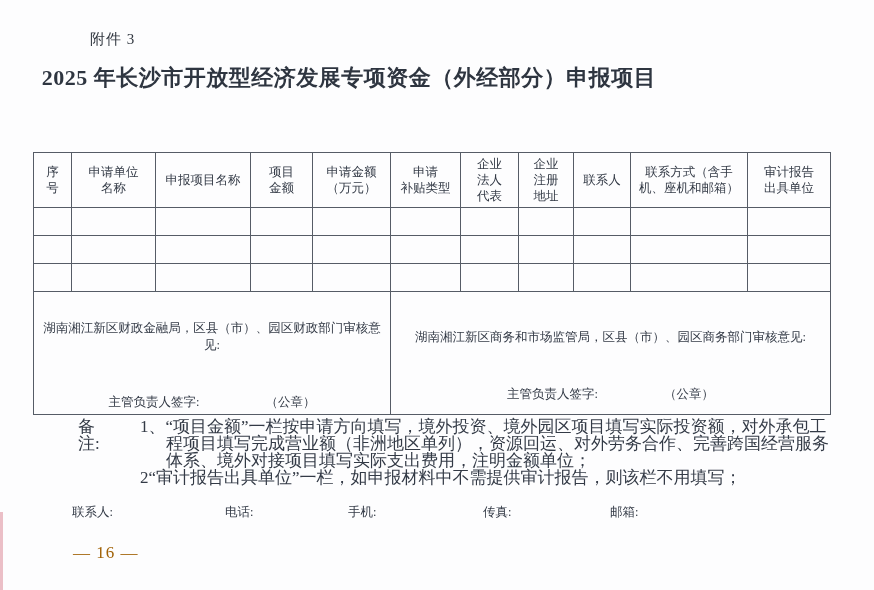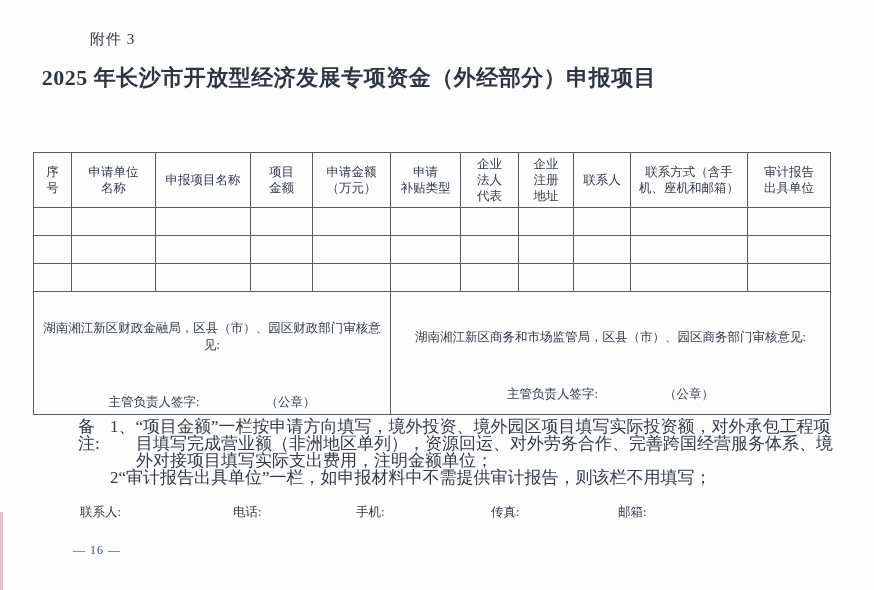--- a/index.html
+++ b/index.html
@@ -46,35 +46,35 @@
     padding: 0 8px 0 9px;
   }
   .op-title { margin-top: 25px; line-height: 17px; }
   .op-sign { margin-top: 40px; line-height: 17px; }
   .op-seal { margin-left: 66px; }
   .notes {
     position: absolute; left: 78px; top: 418px; width: 758px;
     display: flex; font-size: 17px; line-height: 17px; color: #333a46;
   }
   .notes-label { flex: 0 0 32px; }
-  .notes-items { flex: 1; }
+  .notes-items { flex: 1; margin-left: 30px; }
   .note-item { padding-left: 26px; text-indent: -26px; }
   .contacts-row {
-    position: absolute; left: 8px; top: 504px; width: 734px; height: 18px;
+    position: absolute; left: 0; top: 504px; width: 734px; height: 18px;
     font-size: 12.5px; color: #333a46;
   }
   .contacts-row span { position: absolute; top: 0; }
   .contact-person { left: 72px; }
   .contact-phone  { left: 225px; }
   .contact-mobile { left: 348px; }
   .contact-fax    { left: 483px; }
   .contact-email  { left: 610px; }
   .page-number {
     position: absolute; left: 73px; top: 543px;
-    font-size: 12px; color: #1d4ed8; letter-spacing: 1px;
+    font-size: 17px; color: #a16207; letter-spacing: 1px;
   }
   .scan-edge {
     position: absolute; left: 0; top: 512px;
     width: 3px; height: 78px;
     background: #e4a9b4; opacity: 0.75;
   }
 </style>
 </head>
 <body>
 

